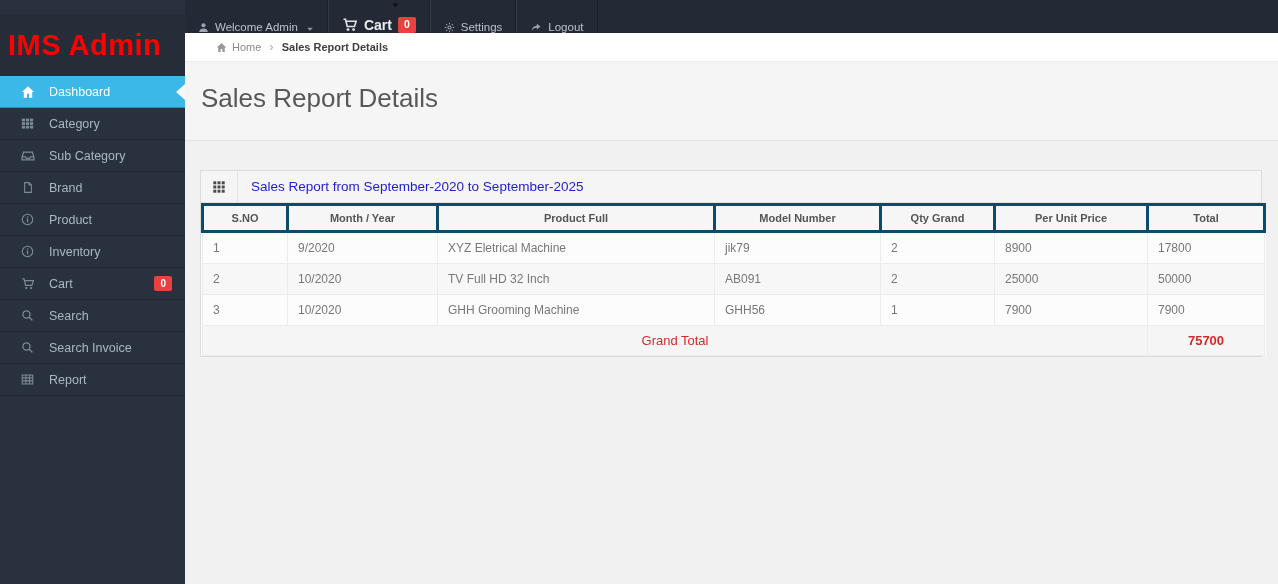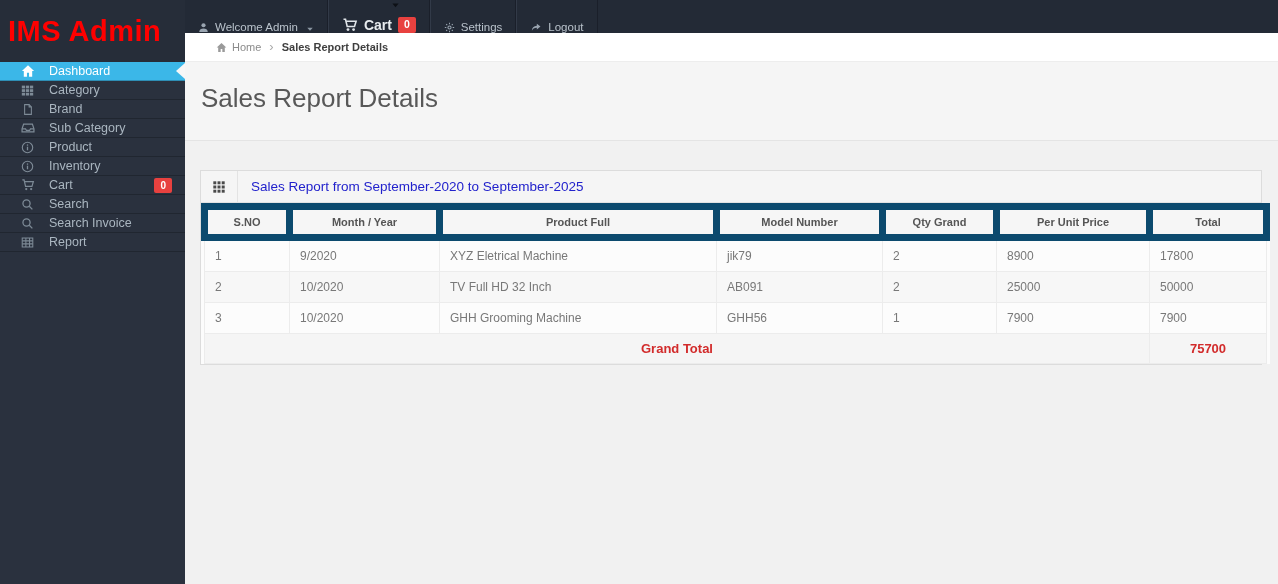--- a/index.html
+++ b/index.html
@@ -9,25 +9,25 @@
     font-family:"Liberation Sans","DejaVu Sans",sans-serif;
     background:#f1f1f1; position:relative;
   }
   .app { display:flex; width:1278px; height:584px; }
 
   
   .sidebar { width:185px; flex:0 0 185px; background:#2a313e; height:584px; }
   .logo {
     height:62px; display:flex; align-items:center; padding-left:8px;
     background:#262d39; color:#ff0000; font-size:29px; font-weight:bold;
-    letter-spacing:.5px; white-space:nowrap;
+    letter-spacing:.5px; white-space:nowrap;margin-top:14px;
   }
   .menu { display:block; }
   .menu-item {
-    position:relative; height:19px; display:flex; align-items:center;
+    position:relative; height:32px; display:flex; align-items:center;
     padding-left:19px; color:#aab6c0; font-size:12.5px; cursor:pointer;
     border-bottom:1px solid rgba(0,0,0,.22);
   }
   .menu-item .micon { width:17px; display:flex; justify-content:center; color:#7d8a96; margin-right:13px; }
   .menu-item.active { background:#3bb7e8; color:#fff; }
   .menu-item.active .micon { color:#fff; }
   .menu-item.active::after {
     content:""; position:absolute; right:0; top:50%; margin-top:-8px;
     width:0; height:0; border-top:8px solid transparent; border-bottom:8px solid transparent;
     border-right:9px solid #f7f7f7;
@@ -81,29 +81,29 @@
   .panel-heading { display:flex; align-items:stretch; background:#f5f5f5; border-bottom:1px solid #e3e3e3; }
   .panel-icon-cell {
     width:37px; display:flex; align-items:center; justify-content:center;
     border-right:1px solid #e3e3e3; color:#4a4a4a;
   }
   .panel-title { padding:8px 13px; font-size:13.5px; font-weight:normal; color:#2222cc; }
 
   table.report { width:100%; border-collapse:collapse; table-layout:fixed; background:#fcfcfc; }
   table.report th {
     font-size:11px; color:#555; font-weight:bold; text-align:center;
-    padding:6px 8px; border:7px solid #0c4a6e; background:#f6f6f6;
+    padding:6px 8px; border:3px solid #0c4a6e; background:#f6f6f6;
   }
   table.report td {
     font-size:12px; color:#787878; text-align:left;
     padding:8px 10px; border:1px solid #ececec; background:#fcfcfc;
   }
   table.report tbody tr:nth-child(even) td { background:#f7f7f7; }
   table.report tfoot td { background:#f5f5f5; padding:7px 10px; }
-  .grand-label { text-align:center !important; color:#d22b2b !important; font-weight:bold; font-size:13px !important; }
+  .grand-label { text-align:center !important; color:#d22b2b !important; font-weight:normal; font-size:13px !important; }
   .grand-value { text-align:center !important; color:#d22b2b !important; font-weight:bold; font-size:13px !important; }
 
   svg { display:block; }
 </style>
 </head>
 <body>
 
 <div class="app">
 
   <aside class="sidebar">
@@ -131,36 +131,36 @@
               <rect x="1" y="10.8" width="4" height="3.4"></rect>
               <rect x="6" y="10.8" width="4" height="3.4"></rect>
               <rect x="11" y="10.8" width="4" height="3.4"></rect>
             </svg>
         </span>
         <span>Category</span>
       </div>
 
       <div class="menu-item">
         <span class="micon">
+          <svg width="14" height="14" viewBox="0 0 16 16" fill="none" stroke="currentColor" stroke-width="1.4">
+              <path d="M3 3.5h10l1.8 5.5v3.5H1.2V9z"></path>
+              <path d="M1.2 9h4l1 1.8h3.6l1-1.8h4"></path>
+            </svg>
+        </span>
+        <span>Sub Category</span>
+      </div>
+
+      <div class="menu-item">
+        <span class="micon">
           <svg width="12" height="13" viewBox="0 0 16 16" fill="none" stroke="currentColor" stroke-width="1.4">
               <path d="M3.5 1.5h6l3 3v10h-9z"></path>
               <path d="M9.5 1.5v3h3"></path>
             </svg>
         </span>
         <span>Brand</span>
-      </div>
-
-      <div class="menu-item">
-        <span class="micon">
-          <svg width="14" height="14" viewBox="0 0 16 16" fill="none" stroke="currentColor" stroke-width="1.4">
-              <path d="M3 3.5h10l1.8 5.5v3.5H1.2V9z"></path>
-              <path d="M1.2 9h4l1 1.8h3.6l1-1.8h4"></path>
-            </svg>
-        </span>
-        <span>Sub Category</span>
       </div>
 
       <div class="menu-item">
         <span class="micon">
           <svg width="13" height="13" viewBox="0 0 16 16">
               <circle cx="8" cy="8" r="6.4" fill="none" stroke="currentColor" stroke-width="1.4"></circle>
               <rect x="7.2" y="7" width="1.6" height="4.4" fill="currentColor"></rect>
               <rect x="7.2" y="4.2" width="1.6" height="1.6" fill="currentColor"></rect>
             </svg>
         </span>

